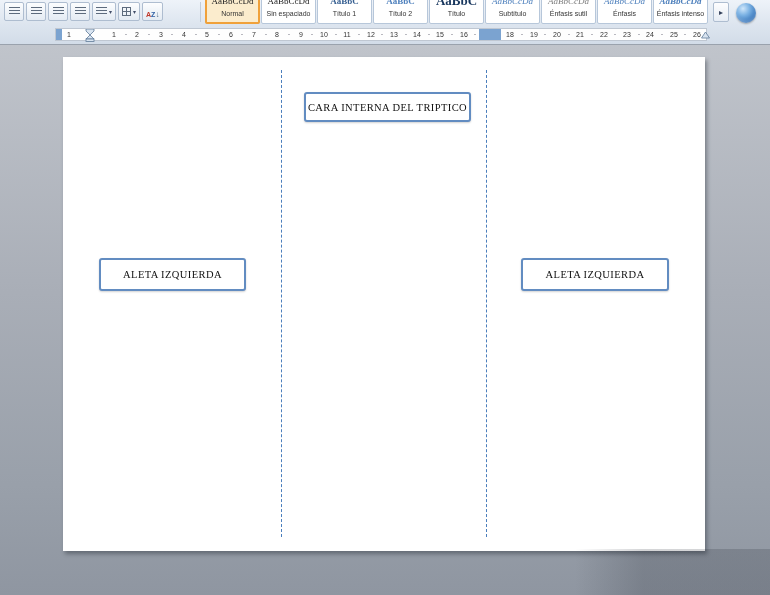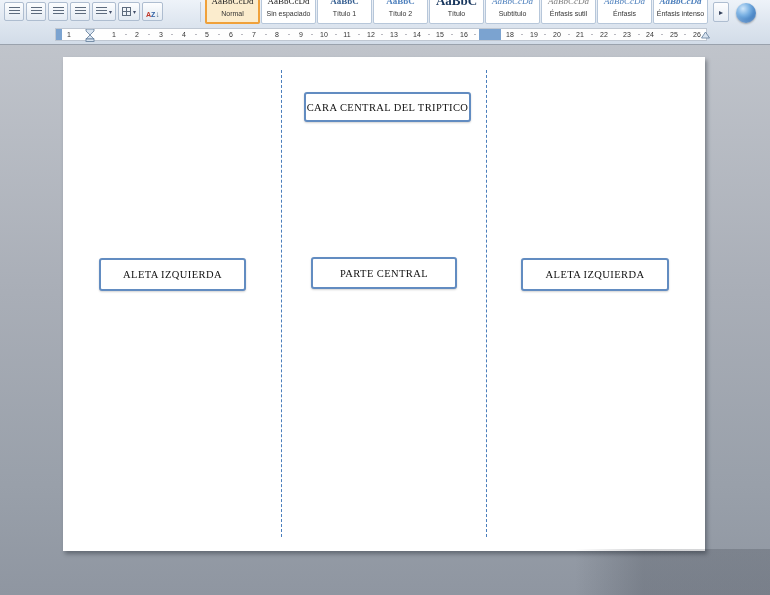--- a/index.html
+++ b/index.html
@@ -233,18 +233,17 @@
       <span class="rdot" style="left: 606px;">·</span>
       <span class="rdot" style="left: 629px;">·</span>
     </div>
 </div>
 
 <div class="workspace">
   <div class="page">
     <div class="fold-line fold-left"></div>
     <div class="fold-line fold-right"></div>
 
-    <div class="textbox tb-title">CARA CENTRAL DEL TRIPTICO</div>
+    <div class="textbox tb-title">CARA INTERNA DEL TRIPTICO</div>
     <div class="textbox tb-left">ALETA IZQUIERDA</div>
-    <div class="textbox tb-center">PARTE CENTRAL</div>
     <div class="textbox tb-right">ALETA IZQUIERDA</div>
   </div>
 </div>
 
 </body></html>

